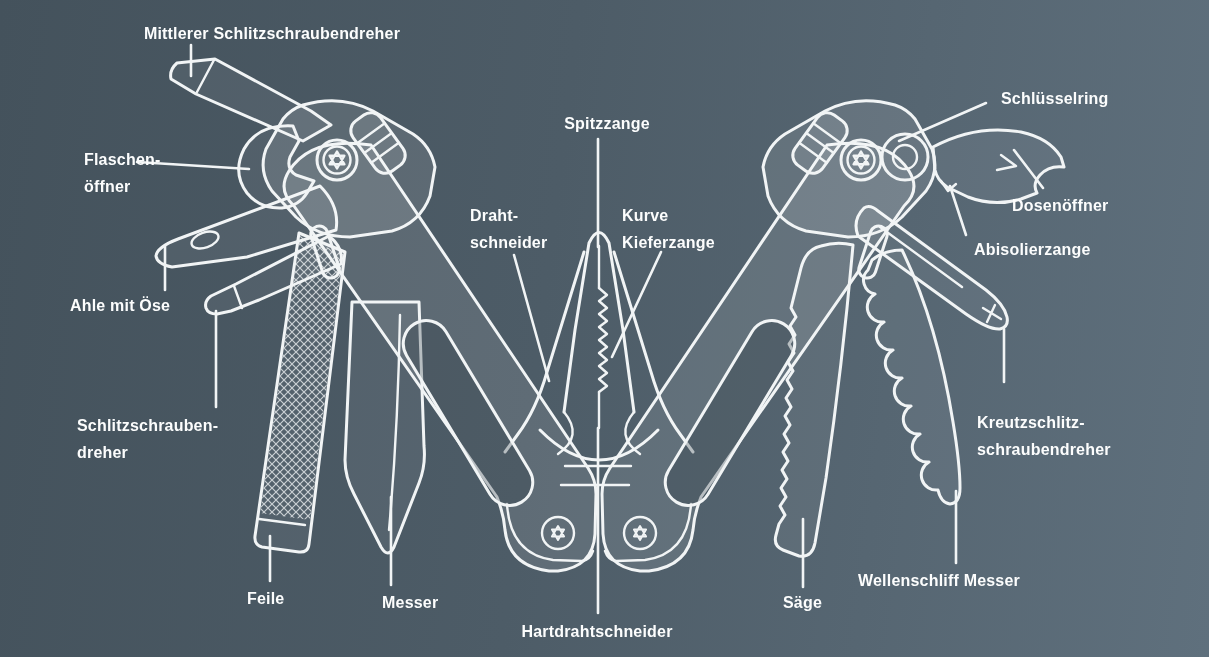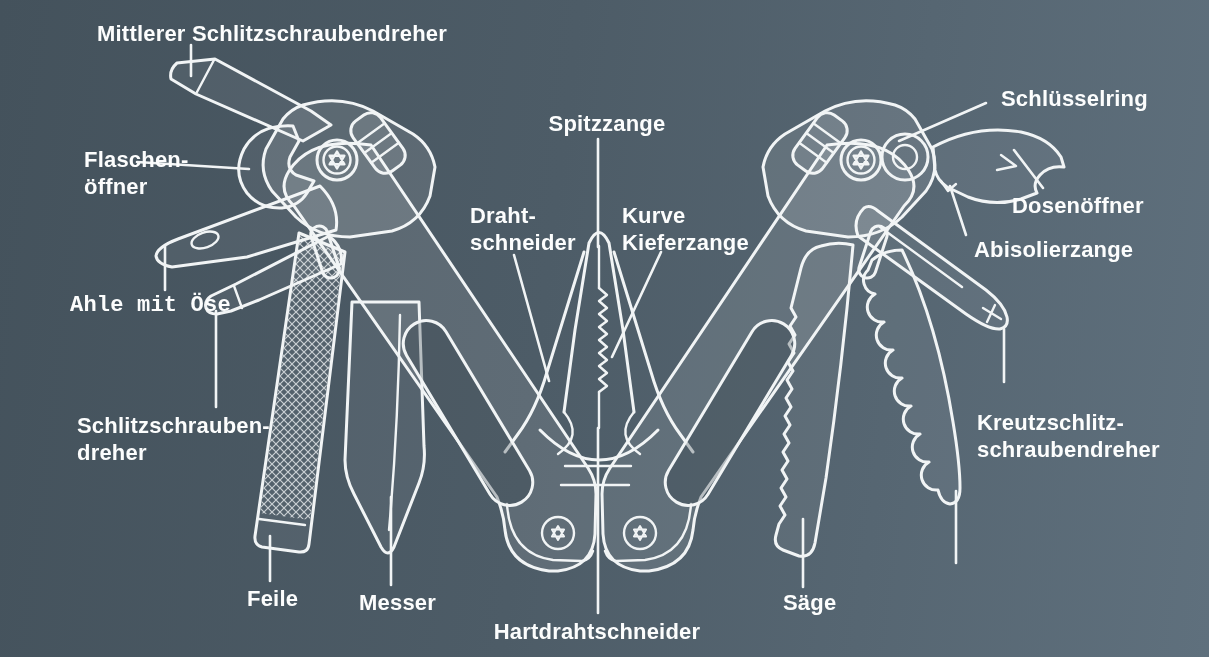--- a/index.html
+++ b/index.html
@@ -15,32 +15,32 @@
   .ln{stroke:var(--line);stroke-width:3;fill:none;stroke-linecap:round;stroke-linejoin:round;}
   .thin{stroke-width:2.4;}
   .leader{stroke:var(--line);stroke-width:2.6;fill:none;stroke-linecap:round;}
   .fb{fill:rgba(255,255,255,0.10);}
   .ft{fill:rgba(255,255,255,0.06);}
   .dark{fill:rgba(33,45,56,0.28);}
   .lbl{
     position:absolute;
     color:#fcfdfd;
     font-weight:700;
-    font-size:22px;
+    font-size:16px;
     line-height:27px;
     letter-spacing:.2px;
     white-space:pre-line;
   }
   .ctr{transform:translateX(-50%);text-align:center;}
   .p0{left:272px;top:20px;}
   .p1{left:84px;top:146px;}
   .p2{left:70px;top:292px;}
   .p3{left:77px;top:412px;}
   .p4{left:247px;top:585px;}
-  .p5{left:359px;top:589px;}
+  .p5{left:382px;top:589px;}
   .p6{left:598px;top:110px;margin-left:9px;}
   .p7{left:470px;top:202px;}
   .p8{left:622px;top:202px;}
   .p9{left:597px;top:618px;}
   .p10{left:1001px;top:85px;}
   .p11{left:1012px;top:192px;}
   .p12{left:974px;top:236px;}
   .p13{left:977px;top:385px;}
   .p14{left:858px;top:567px;}
   .p15{left:783px;top:589px;}
@@ -163,30 +163,31 @@
       <path class="leader" d="M 950,186 L 966,235"></path>
       <path class="leader" d="M 1004,329 V 382"></path>
       <path class="leader" d="M 956,491 V 563"></path>
       <path class="leader" d="M 803,519 V 587"></path>
     </g>
   </svg>
 
   <div class="lbl ctr p0" style="color: rgb(252, 253, 253);">Mittlerer Schlitzschraubendreher</div>
   <div class="lbl p1" style="color: rgb(252, 253, 253);">Flaschen-
 öffner</div>
-  <div class="lbl p2" style="color: rgb(252, 253, 253); font-family: Liberation Mono, monospace;">Ahle mit Öse</div>
+  <div class="lbl p2" style="color: rgb(252, 253, 253);">Ahle mit Öse</div>
   <div class="lbl p3" style="color: rgb(252, 253, 253);">Schlitzschrauben-
 dreher</div>
   <div class="lbl p4" style="color: rgb(252, 253, 253);">Feile</div>
   <div class="lbl p5" style="color: rgb(252, 253, 253);">Messer</div>
   <div class="lbl ctr p6" style="color: rgb(252, 253, 253);">Spitzzange</div>
   <div class="lbl p7" style="color: rgb(252, 253, 253);">Draht-
 schneider</div>
   <div class="lbl p8" style="color: rgb(252, 253, 253);">Kurve
 Kieferzange</div>
   <div class="lbl ctr p9" style="color: rgb(252, 253, 253);">Hartdrahtschneider</div>
   <div class="lbl p10" style="color: rgb(252, 253, 253);">Schlüsselring</div>
   <div class="lbl p11" style="color: rgb(252, 253, 253);">Dosenöffner</div>
   <div class="lbl p12" style="color: rgb(252, 253, 253);">Abisolierzange</div>
   <div class="lbl p13" style="color: rgb(252, 253, 253); margin-top: 24px;">Kreutzschlitz-
 schraubendreher</div>
+  <div class="lbl p14" style="color: rgb(252, 253, 253);">Wellenschliff Messer</div>
   <div class="lbl p15" style="color: rgb(252, 253, 253);">Säge</div>
 </div>
 
 </body></html>

